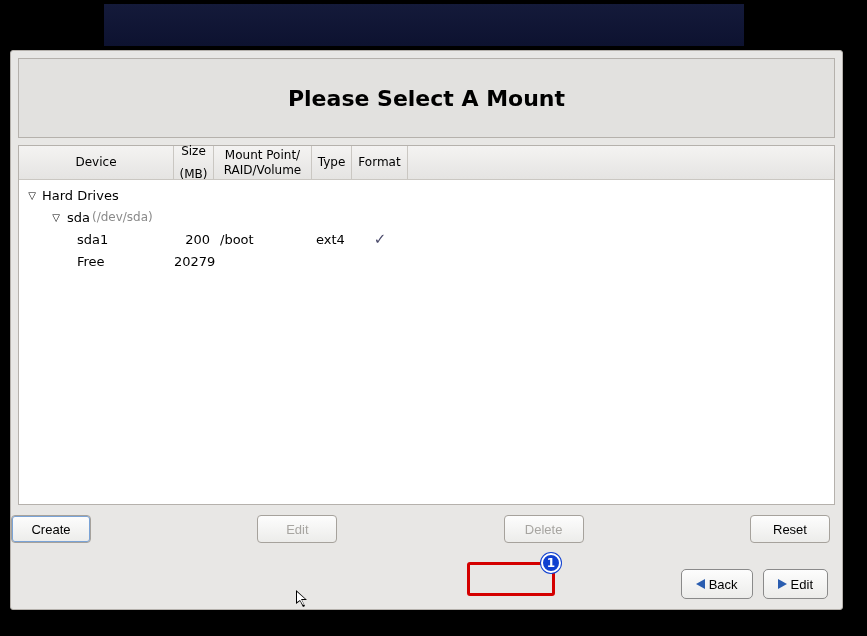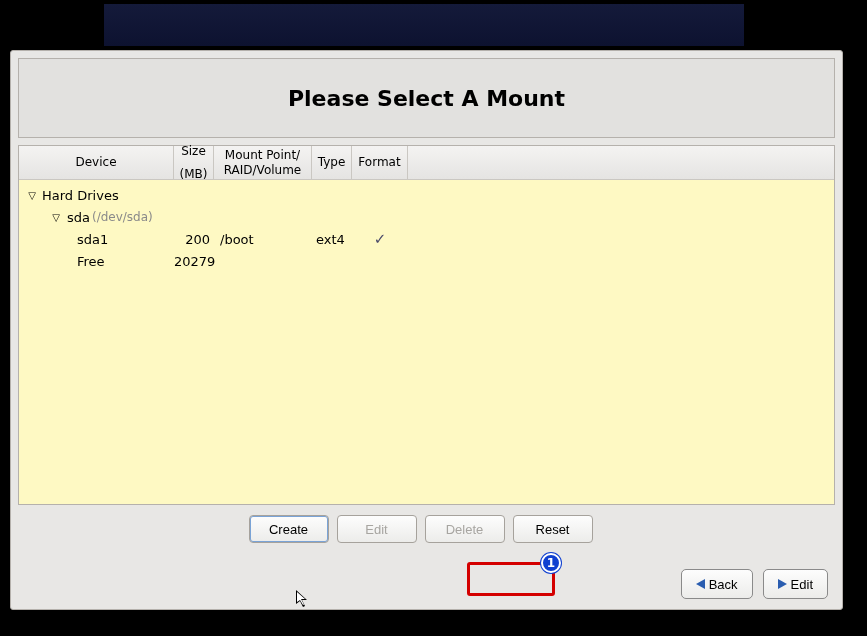--- a/index.html
+++ b/index.html
@@ -40,21 +40,21 @@
   align-items: center;
   justify-content: center;
 }
 .title-text {
   font-size: 22px;
   font-weight: bold;
 }
 .content-frame {
   margin: 2px 7px 0 7px;
   height: 360px;
-  background: #fef9c3;
+  background: #ffffff;
   border: 1px solid #b5b1ac;
 }
 .table-header {
   display: flex;
   background: linear-gradient(to bottom, #f4f3f2 0%, #e5e4e2 100%);
   border-bottom: 1px solid #cac7c2;
   height: 34px;
   align-items: stretch;
 }
 .th {
@@ -93,21 +93,21 @@
 .indent2 { padding-left: 58px; }
 .devpath { color: #8a8a8a; font-size: 12px; margin-left: 2px; }
 .col-device { width: 155px; display: flex; align-items: center; }
 .col-size   { width: 40px;  text-align: right; padding-right: 4px; }
 .col-mount  { width: 98px;  padding-left: 6px; }
 .col-type   { width: 40px;  padding-left: 4px; }
 .col-format { width: 56px;  text-align: center; color: #4a4a6a; font-size: 15px; }
 .row-flex { display: flex; align-items: center; height: 22px; }
 .action-row {
   display: flex;
-  justify-content: center;
+  justify-content: space-between;
   gap: 8px;
   padding: 10px 12px 0 0;
 }
 .btn {
   height: 28px;
   min-width: 80px;
   padding: 0 14px;
   background: linear-gradient(to bottom, #fdfdfd 0%, #ececea 100%);
   border: 1px solid #a6a29c;
   border-radius: 4px;

